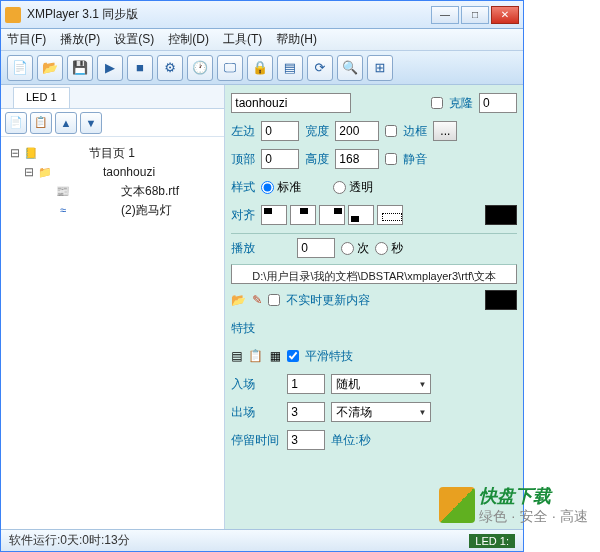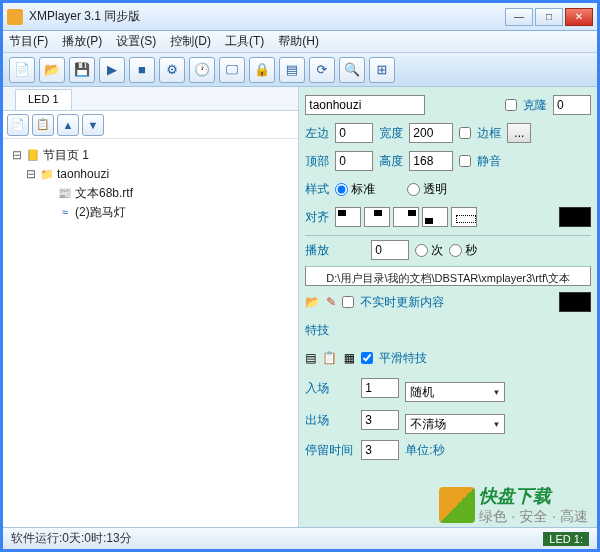--- a/index.html
+++ b/index.html
@@ -1,59 +1,59 @@
 <!DOCTYPE html>
 <html><head>
 <meta charset="utf-8">
 <style>
 * { box-sizing: border-box; margin: 0; padding: 0; font-family: "Microsoft YaHei", SimSun, sans-serif; font-size: 12px; }
 body { width: 600px; height: 552px; background: #fff; overflow: hidden; }
-.window { width: 600px; height: 552px; border: 3px solid #3b82f6; background: #e8f0f8; display: flex; flex-direction: column; }
+.window { width: 524px; height: 552px; border: 1px solid #3b82f6; background: #e8f0f8; display: flex; flex-direction: column; }
 .titlebar { height: 28px; background: linear-gradient(#eef6ff, #d6e8fa); display: flex; align-items: center; padding: 0 4px; border-bottom: 1px solid #8ab0d8; }
 .titlebar .icon { width: 16px; height: 16px; background: #f0a830; border-radius: 2px; margin-right: 6px; }
 .titlebar .title { flex: 1; color: #222; font-size: 12px; }
 .winbtns { display: flex; gap: 2px; }
 .winbtn { width: 28px; height: 18px; background: linear-gradient(#f8fbff,#d8e6f6); border: 1px solid #8ab0d8; display: flex; align-items: center; justify-content: center; font-size: 10px; color: #333; }
 .winbtn.close { background: linear-gradient(#f08070,#d03020); color: #fff; border-color: #a02818; }
 .menubar { height: 22px; background: linear-gradient(#f4faff,#e2eef8); border-bottom: 1px solid #b8cee6; display: flex; align-items: center; padding: 0 6px; gap: 14px; }
 .menubar span { color: #222; cursor: default; }
 .toolbar { height: 34px; background: linear-gradient(#e6f2fc,#c8dff4); border-bottom: 1px solid #a8c4e0; display: flex; align-items: center; padding: 0 6px; gap: 4px; }
 .tbtn { width: 26px; height: 26px; background: linear-gradient(#fdfeff,#e0ecf8); border: 1px solid #88a8cc; border-radius: 3px; display: flex; align-items: center; justify-content: center; color: #2860a0; font-size: 13px; }
 .content { flex: 1; display: flex; background: #fff; }
 .leftpane { width: 300px; border-right: 1px solid #c0d4e8; display: flex; flex-direction: column; }
 .tabs { height: 24px; background: #f0f6fc; border-bottom: 1px solid #c0d4e8; display: flex; padding-left: 12px; }
 .tab { padding: 3px 12px; background: #fff; border: 1px solid #c0d4e8; border-bottom: none; margin-top: 2px; font-size: 11px; }
 .treebar { height: 28px; border-bottom: 1px solid #d8e4f0; display: flex; align-items: center; padding: 0 4px; gap: 3px; }
 .treebar .tbtn { width: 22px; height: 22px; font-size: 11px; }
 .tree { flex: 1; padding: 6px 8px; font-size: 12px; color: #222; overflow: auto; }
 .tree .node { display: flex; align-items: center; height: 18px; margin: 1px 0; }
 .tree .exp { width: 12px; text-align: center; color: #666; }
 .tree .nicon { width: 16px; height: 14px; margin: 0 2px; display: inline-flex; align-items: center; justify-content: center; font-size: 11px; }
-.tree .label { white-space: nowrap; }
+.tree .label { white-space: nowrap; margin-left: 48px; }
 .rightpane { flex: 1; background: #d4eee8; padding: 6px; display: flex; flex-direction: column; gap: 4px; }
 .rrow { display: flex; align-items: center; gap: 6px; min-height: 24px; }
 .rrow label { color: #0369a1; }
 .inp { background: #fff; border: 1px solid #888; height: 20px; padding: 0 3px; font-size: 12px; }
 .inp.small { width: 38px; }
 .inp.med { width: 44px; }
 .chk { width: 12px; height: 12px; }
 .btn3d { width: 24px; height: 20px; background: linear-gradient(#fafafa,#ddd); border: 1px solid #888; display: flex; align-items: center; justify-content: center; }
 .radio { display: inline-flex; align-items: center; gap: 3px; }
 .alignbox { display: flex; gap: 3px; }
 .alignbtn { width: 26px; height: 20px; background: #fff; border: 1px solid #888; position: relative; }
 .alignbtn::before { content: ""; position: absolute; background: #000; }
 .alignbtn.tl::before { top: 2px; left: 2px; width: 8px; height: 6px; }
 .alignbtn.tc::before { top: 2px; left: 9px; width: 8px; height: 6px; }
 .alignbtn.tr::before { top: 2px; right: 2px; width: 8px; height: 6px; }
 .alignbtn.bl::before { bottom: 2px; left: 2px; width: 8px; height: 6px; }
 .alignbtn.dot::before { top: 7px; left: 4px; width: 18px; height: 6px; background: transparent; border: 1px dotted #000; }
 .blackbox { width: 32px; height: 20px; background: #000; border: 1px solid #333; }
 .pathbox { background: #fff; border: 1px solid #888; padding: 2px 20px; font-size: 11px; color: #222; height: 20px; overflow: hidden; white-space: nowrap; }
 .section { border-top: 1px solid #a0c8c0; padding-top: 4px; margin-top: 2px; }
-.select { background: #fff; border: 1px solid #888; height: 20px; width: 100px; padding: 0 4px; display: flex; align-items: center; justify-content: space-between; margin-top: 8px; }
+.select { background: #fff; border: 1px solid #888; height: 20px; width: 100px; padding: 0 4px; display: flex; align-items: center; justify-content: space-between; }
 .select .arr { font-size: 8px; color: #333; }
 .statusbar { height: 22px; background: linear-gradient(#f4faff,#dae8f6); border-top: 1px solid #a8c4e0; display: flex; align-items: center; padding: 0 8px; justify-content: space-between; font-size: 11px; color: #333; }
 .statusbar .ledstatus { background: #2a7030; color: #fff; padding: 1px 6px; font-size: 11px; }
 .watermark { position: absolute; right: 12px; bottom: 26px; display: flex; align-items: center; gap: 4px; pointer-events: none; }
 .watermark .wicon { width: 36px; height: 36px; background: linear-gradient(135deg,#e8a020 50%,#60b020 50%); border-radius: 4px; }
 .watermark .wtxt1 { font-size: 18px; font-weight: bold; color: #1a8c3a; font-style: italic; }
 .watermark .wtxt2 { font-size: 14px; color: #888; }
 </style>
 </head>
 <body>

